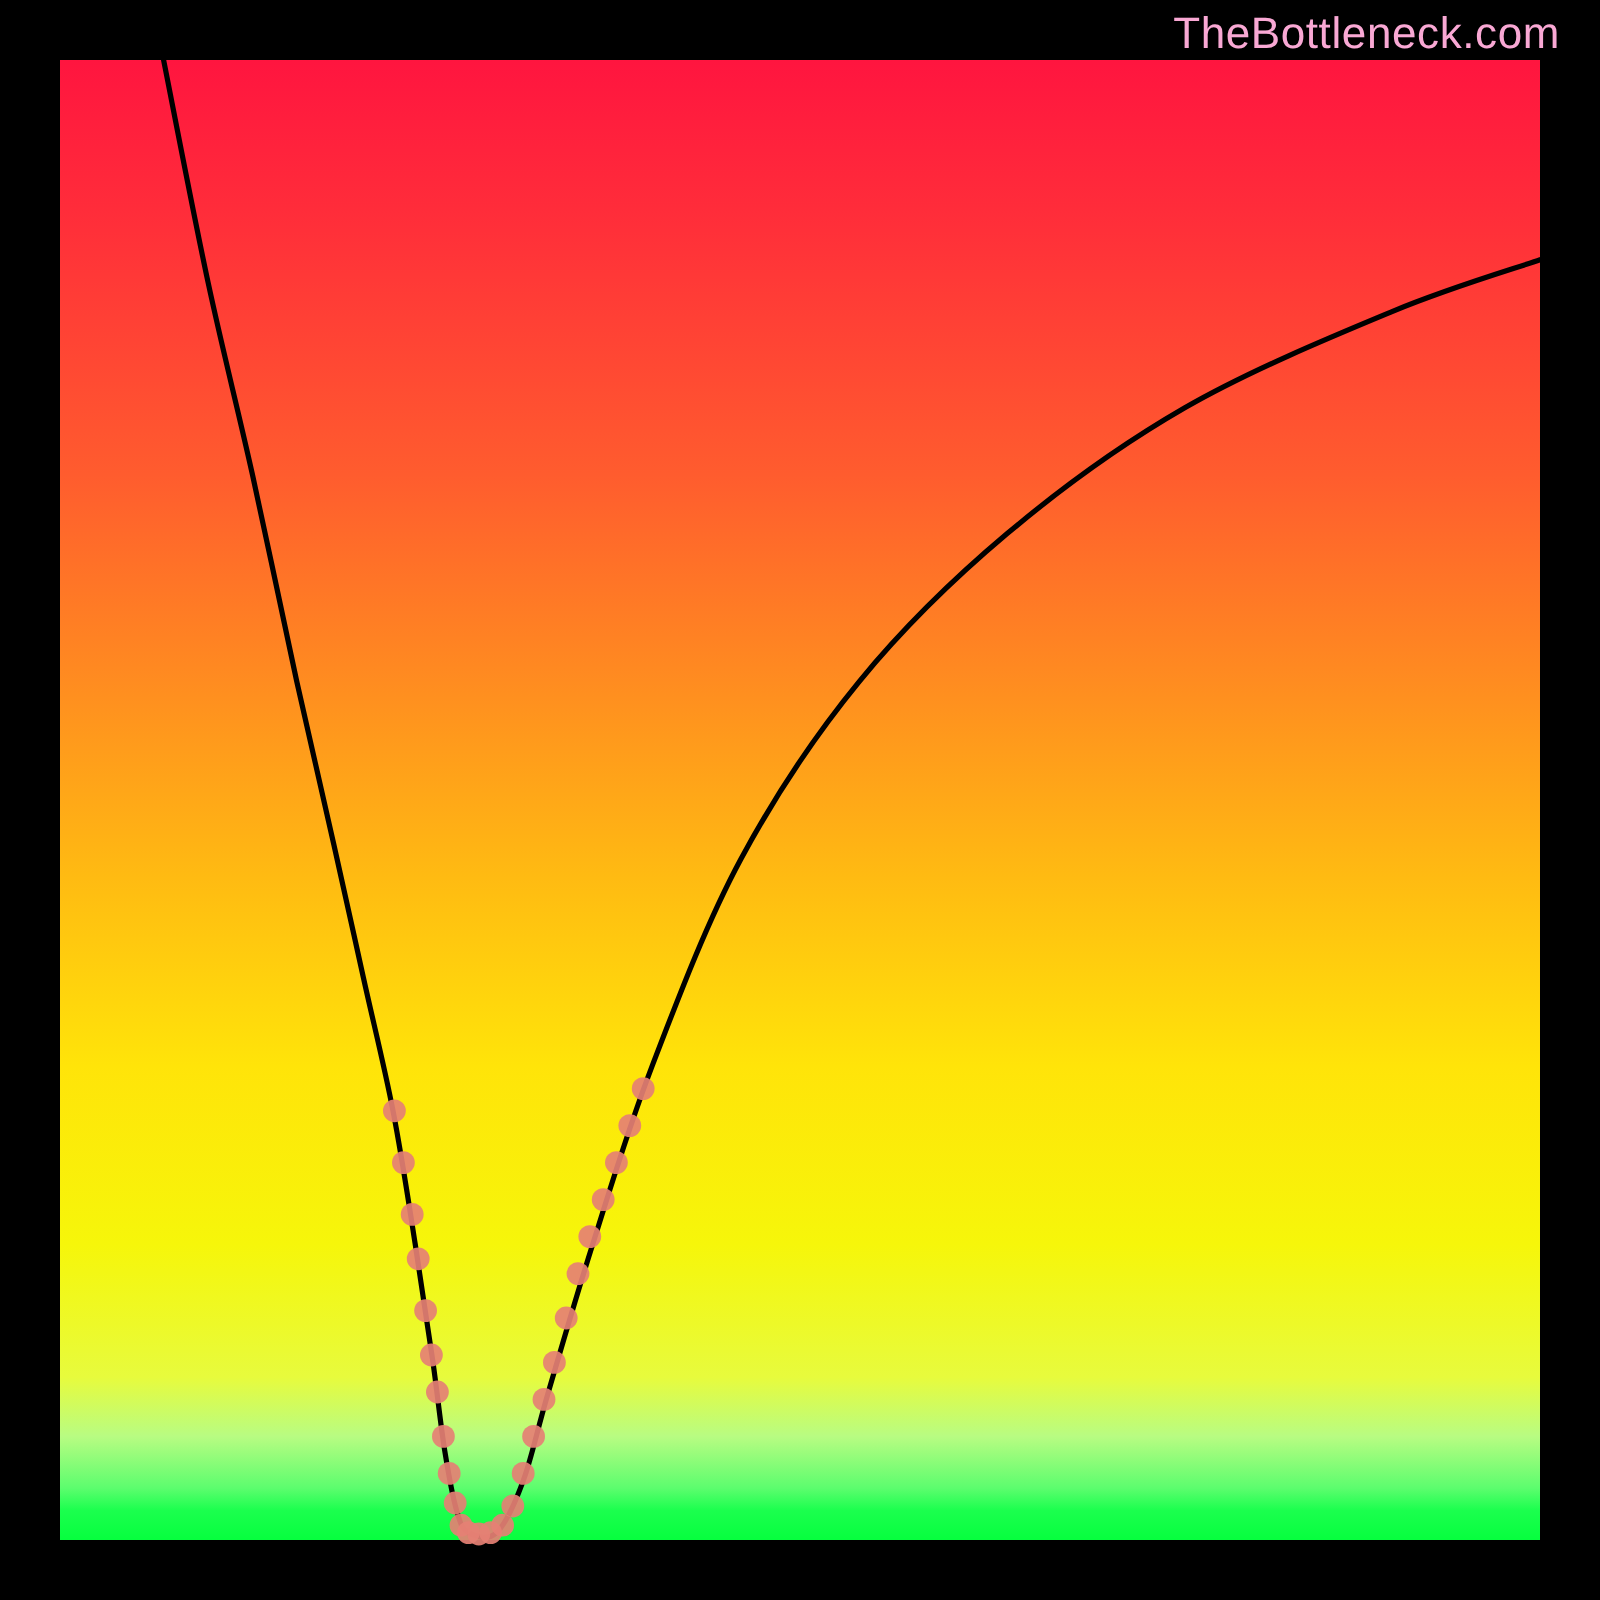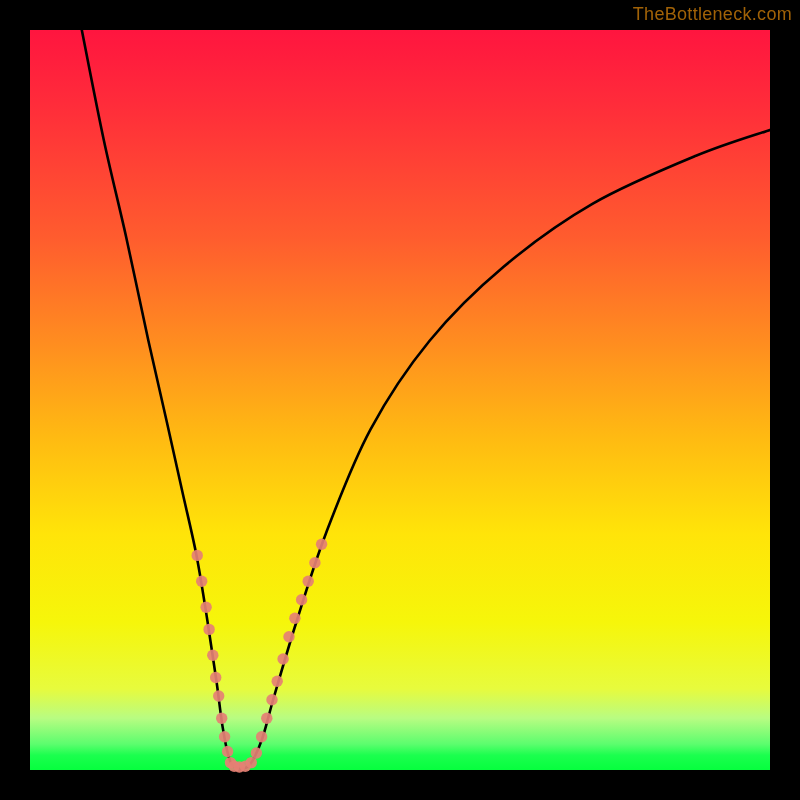--- a/index.html
+++ b/index.html
@@ -36,23 +36,23 @@
       #e7fb3d 89%,
       #b8fc82 93%,
       #5cfd6e 96.5%,
       #1bff4e 98%,
       #06ff3e 100%
     );
   }
   .watermark {
     position: absolute;
     top: 4px;
-    right: 8px;
-    color: #a16207;
-    font-size: 18px;
+    right: 20px;
+    color: #f9a8d4;
+    font-size: 22px;
     font-weight: 500;
     letter-spacing: 0.3px;
     user-select: none;
   }
   svg.curve {
     position: absolute;
     left: 0;
     top: 0;
     width: 740px;
     height: 740px;

